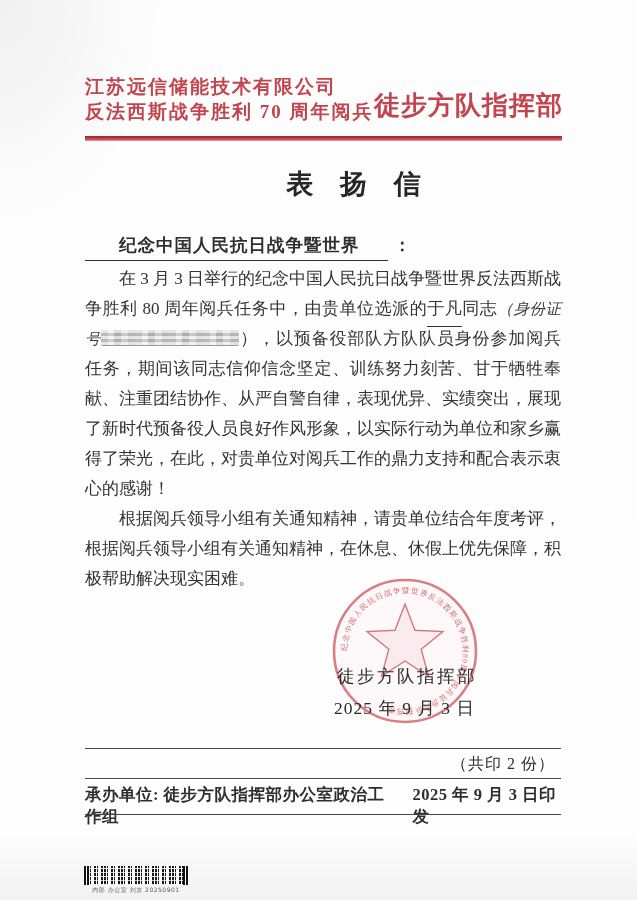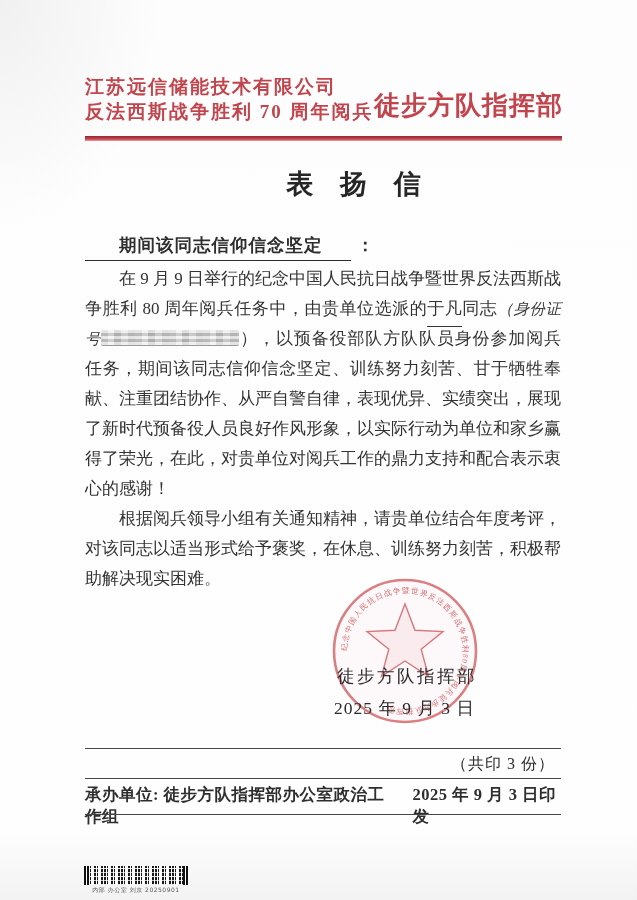--- a/index.html
+++ b/index.html
@@ -69,42 +69,42 @@
       <div>江苏远信储能技术有限公司</div>
       <div>反法西斯战争胜利 70 周年阅兵</div>
     </div>
     <div class="lh-right">徒步方队指挥部</div>
   </div>
   <div class="red-rule"></div>
 
   <div class="doc-title">表 扬 信</div>
 
   <div class="recipient">
-    <span class="uline">期间该同志信仰信念坚定</span><span class="colon">：</span>
+    <span class="uline">纪念中国人民抗日战争暨世界</span><span class="colon">：</span>
   </div>
 
   <div class="body-text">
-    <p><span>在 9 月 9 日举行的纪念中国人民抗日战争暨世界反法西斯战争胜利 80 周年阅兵任务中，由贵单位选派的</span><span class="uname">于凡</span><span>同志</span><span class="kaiti">（身份证号</span><span class="redacted"></span><span>），以预备役部队方队队员身份参加阅兵任务，期间该同志信仰信念坚定、训练努力刻苦、甘于牺牲奉献、注重团结协作、从严自警自律，表现优异、实绩突出，展现了新时代预备役人员良好作风形象，以实际行动为单位和家乡赢得了荣光，在此，对贵单位对阅兵工作的鼎力支持和配合表示衷心的感谢！</span></p>
-    <p>根据阅兵领导小组有关通知精神，请贵单位结合年度考评，对该同志以适当形式给予褒奖，在休息、训练努力刻苦，积极帮助解决现实困难。</p>
+    <p><span>在 3 月 3 日举行的纪念中国人民抗日战争暨世界反法西斯战争胜利 80 周年阅兵任务中，由贵单位选派的</span><span class="uname">于凡</span><span>同志</span><span class="kaiti">（身份证号</span><span class="redacted"></span><span>），以预备役部队方队队员身份参加阅兵任务，期间该同志信仰信念坚定、训练努力刻苦、甘于牺牲奉献、注重团结协作、从严自警自律，表现优异、实绩突出，展现了新时代预备役人员良好作风形象，以实际行动为单位和家乡赢得了荣光，在此，对贵单位对阅兵工作的鼎力支持和配合表示衷心的感谢！</span></p>
+    <p>根据阅兵领导小组有关通知精神，请贵单位结合年度考评，根据阅兵领导小组有关通知精神，在休息、休假上优先保障，积极帮助解决现实困难。</p>
   </div>
 
   <svg class="seal" viewBox="0 0 170 170">
     <circle cx="85" cy="85" r="71" fill="rgba(235,160,165,0.06)" stroke="rgba(205,85,90,0.75)" stroke-width="2.6"></circle>
     <path id="rimPath" d="M 85,85 m -58,0 a 58,58 0 1,1 116,0 a 58,58 0 1,1 -116,0" fill="none"></path>
     <text font-size="7.6" fill="rgba(200,75,80,0.8)" letter-spacing="1.2" font-family="'Liberation Serif',serif">
       <textPath href="#rimPath">纪念中国人民抗日战争暨世界反法西斯战争胜利80周年阅兵徒步方队指挥部</textPath>
     </text>
     <path d="M 85,38 L 95,64.2 L 123,65.6 L 101.2,83.2 L 108.5,110.4 L 85,95 L 61.5,110.4 L 68.8,83.2 L 47,65.6 L 75,64.2 Z" fill="rgba(225,140,145,0.10)" stroke="rgba(205,90,95,0.8)" stroke-width="1.4"></path>
   </svg>
 
   <div class="signature">徒步方队指挥部</div>
   <div class="sign-date">2025 年 9 月 3 日</div>
 
   <div class="fline fline1"></div>
-  <div class="copies">（共印 3 份）</div>
+  <div class="copies">（共印 2 份）</div>
   <div class="fline fline2"></div>
   <div class="issuer-row">
     <span>承办单位: 徒步方队指挥部办公室政治工作组</span>
     <span class="issue-date">2025 年 9 月 3 日印发</span>
   </div>
   <div class="fline fline3"></div>
 
   <div class="barcode"></div>
   <div class="barcode-caption">内部 办公室 刘京 20250901</div>
 

